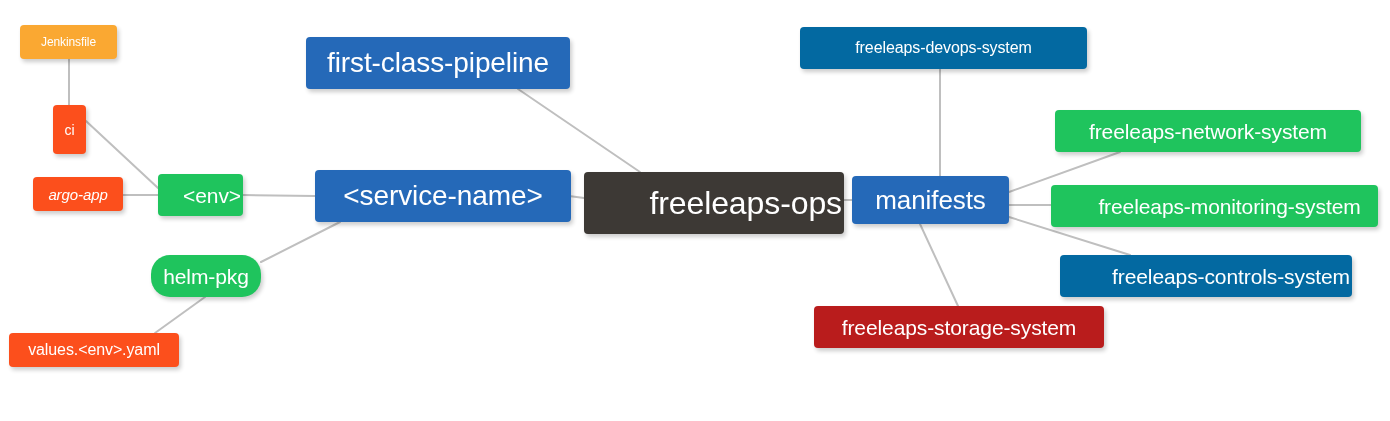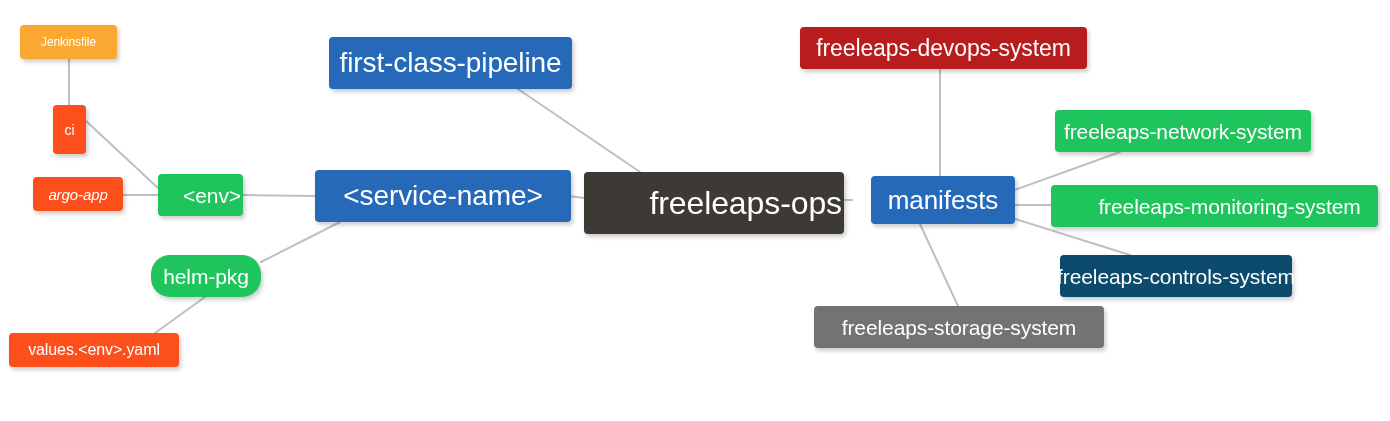--- a/index.html
+++ b/index.html
@@ -81,38 +81,38 @@
       </div>
       <div class="node" style="left: 151px; top: 255px; width: 110px; height: 42px; background: rgb(31, 196, 93); font-size: 21px; border-radius: 19px;">
         <span class="node-label">helm-pkg</span>
       </div>
       <div class="node" style="left: 9px; top: 333px; width: 170px; height: 34px; background: rgb(252, 79, 28); font-size: 16px;">
         <span class="node-label">values.&lt;env&gt;.yaml</span>
       </div>
       <div class="node" style="left: 315px; top: 170px; width: 256px; height: 52px; background: rgb(37, 105, 184); font-size: 28px;">
         <span class="node-label">&lt;service-name&gt;</span>
       </div>
-      <div class="node" style="left: 329px; top: 37px; width: 243px; height: 52px; background: rgb(37, 105, 184); font-size: 28px;">
+      <div class="node" style="left: 306px; top: 37px; width: 264px; height: 52px; background: rgb(37, 105, 184); font-size: 28px;">
         <span class="node-label">first-class-pipeline</span>
       </div>
       <div class="node" style="left: 584px; top: 172px; width: 260px; height: 62px; background: rgb(61, 57, 53); font-size: 32px; justify-content: flex-end;">
         <span class="node-label">freeleaps-ops</span>
       </div>
-      <div class="node" style="left: 852px; top: 176px; width: 144px; height: 48px; background: rgb(37, 105, 184); font-size: 26px; margin-left: 19px;">
+      <div class="node" style="left: 852px; top: 176px; width: 157px; height: 48px; background: rgb(37, 105, 184); font-size: 26px;">
         <span class="node-label">manifests</span>
       </div>
-      <div class="node" style="left: 800px; top: 27px; width: 287px; height: 42px; background: #b91c1c; font-size: 23px;">
+      <div class="node" style="left: 800px; top: 27px; width: 287px; height: 42px; background: #0369a1; font-size: 16px;">
         <span class="node-label">freeleaps-devops-system</span>
       </div>
-      <div class="node" style="left: 1055px; top: 110px; width: 256px; height: 42px; background: rgb(31, 196, 93); font-size: 21px;">
+      <div class="node" style="left: 1055px; top: 110px; width: 306px; height: 42px; background: rgb(31, 196, 93); font-size: 21px;">
         <span class="node-label">freeleaps-network-system</span>
       </div>
       <div class="node" style="left: 1051px; top: 185px; width: 327px; height: 42px; background: rgb(31, 196, 93); font-size: 21px; padding-left: 30px;">
         <span class="node-label">freeleaps-monitoring-system</span>
       </div>
-      <div class="node" style="left: 1060px; top: 255px; width: 232px; height: 42px; background: #0c4a6e; font-size: 21px;">
+      <div class="node" style="left: 1060px; top: 255px; width: 292px; height: 42px; background: #0369a1; font-size: 21px; justify-content: flex-end;">
         <span class="node-label">freeleaps-controls-system</span>
       </div>
-      <div class="node" style="left: 814px; top: 306px; width: 290px; height: 42px; background: #737373; font-size: 21px;">
+      <div class="node" style="left: 814px; top: 306px; width: 290px; height: 42px; background: #b91c1c; font-size: 21px;">
         <span class="node-label">freeleaps-storage-system</span>
       </div>
     </div>
 </div>
 
 </body></html>

